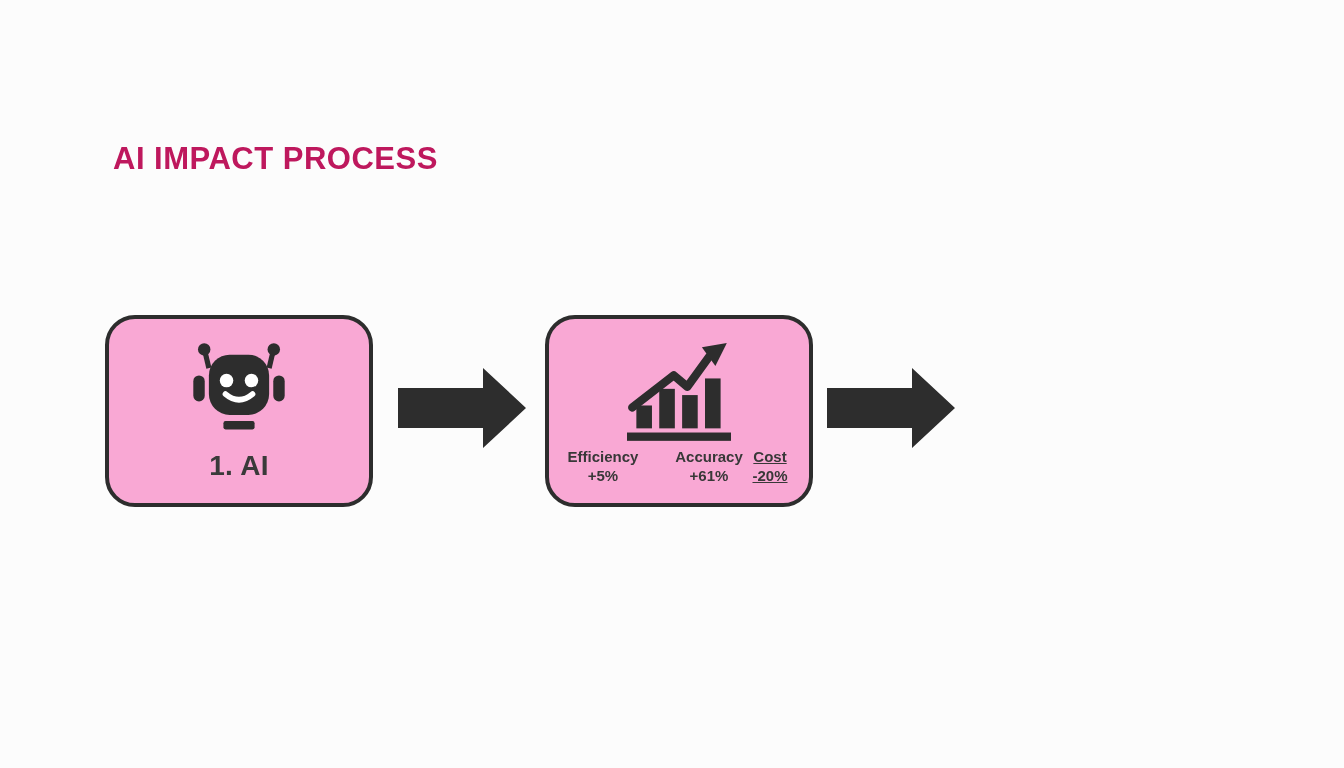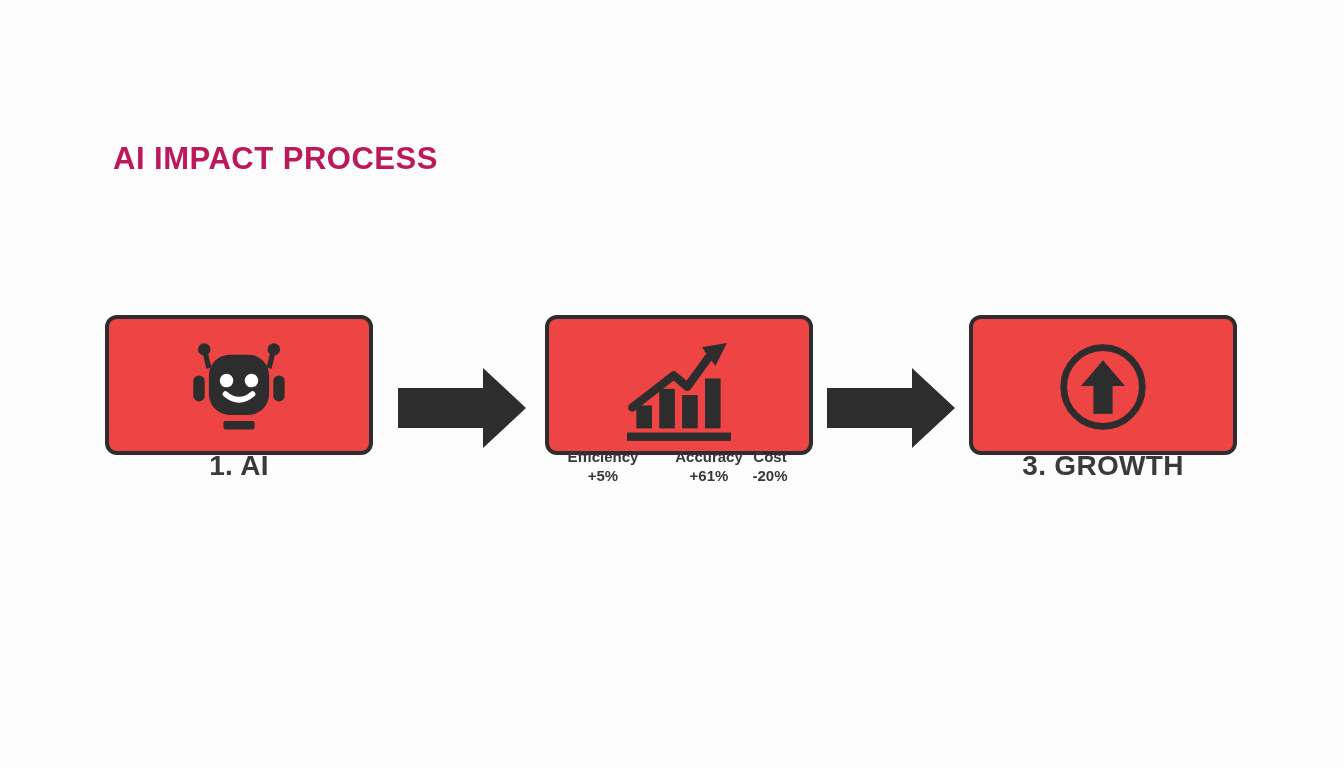--- a/index.html
+++ b/index.html
@@ -26,24 +26,24 @@
     top: 141px;
     font-size: 31px;
     font-weight: 700;
     letter-spacing: 0.5px;
     color: #be185d;
   }
   .step-box {
     position: absolute;
     top: 315px;
     width: 268px;
-    height: 140px;
+    height: 192px;
     border: 4px solid var(--ink);
-    border-radius: 12px;
-    background: #ef4444;
+    border-radius: 30px;
+    background: #f9a8d4;
   }
   .step-box.box-1 { left: 105px; }
   .step-box.box-2 { left: 545px; }
   .step-box.box-3 { left: 969px; }
   .step-icon {
     position: absolute;
     left: 50%;
     transform: translateX(-50%);
     top: 22px;
   }
@@ -70,21 +70,21 @@
   .stat {
     position: absolute;
     text-align: center;
     font-weight: 600;
     color: #383838;
     line-height: 19px;
     font-size: 15px;
   }
   .stat.stat-0 { left: 8px;   width: 92px; }
   .stat.stat-1 { left: 114px; width: 92px; }
-  .stat.stat-2 { left: 184px; width: 74px; }
+  .stat.stat-2 { left: 184px; width: 74px; text-decoration: underline; }
   .connector {
     position: absolute;
     top: 368px;
     width: 128px;
     height: 80px;
   }
   .connector.c-0 { left: 398px; }
   .connector.c-1 { left: 827px; }
   svg { display: block; }
 </style>
@@ -151,26 +151,14 @@
       </div>
     </div>
   </div>
 
   <span class="connector c-1">
     <svg width="128" height="80" viewBox="0 0 128 80">
       <polygon fill="#2d2d2d" points="0,20 85,20 85,0 128,40 85,80 85,60 0,60"></polygon>
     </svg>
   </span>
 
-  <div class="step-box box-3">
-    <span class="step-icon">
-      <svg width="92" height="92" viewBox="0 0 96 96">
-        <circle cx="48" cy="48" r="41" fill="none" stroke="#2d2d2d" stroke-width="7"></circle>
-        <g fill="#2d2d2d">
-          <polygon points="48,20 71,47 25,47"></polygon>
-          <rect x="38" y="45" width="20" height="31"></rect>
-        </g>
-      </svg>
-    </span>
-    <div class="step-label">3. GROWTH</div>
-  </div>
 
 </div>
 
 </body></html>

